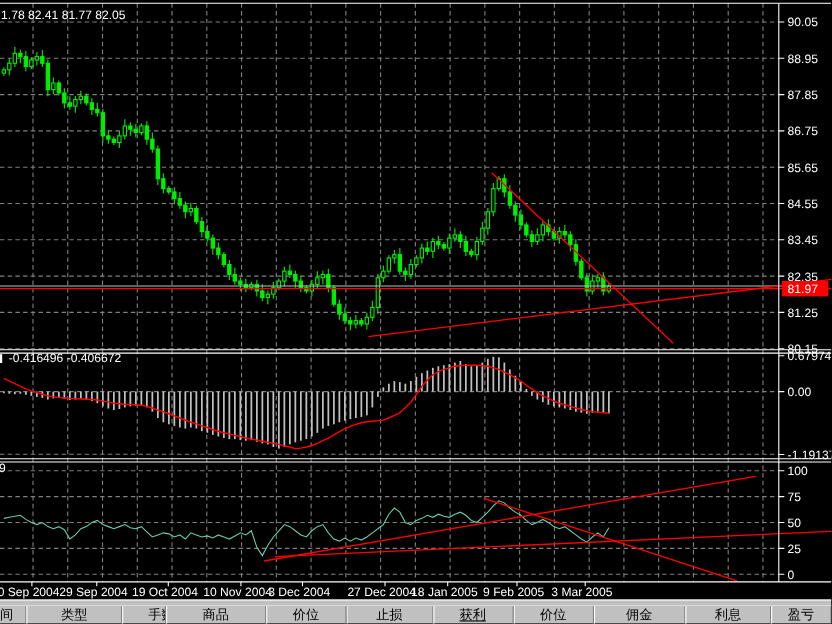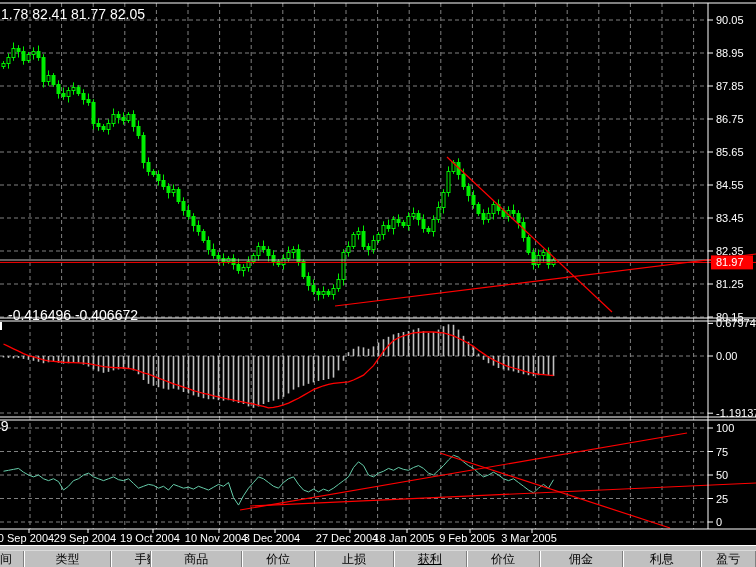--- a/index.html
+++ b/index.html
@@ -1,19 +1,19 @@
 <!DOCTYPE html>
 <html><head>
 <meta charset="utf-8">
 <style>
   html,body{margin:0;padding:0;background:#000;}
   .screen{position:relative;width:756px;height:567px;overflow:hidden;background:#000;
           font-family:"Liberation Sans",sans-serif;}
   svg text{font-family:"Liberation Sans",sans-serif;}
-  .overlay{position:absolute;color:#fff;font-size:14px;line-height:13px;white-space:pre;pointer-events:none;}
+  .overlay{position:absolute;color:#fff;font-size:11px;line-height:13px;white-space:pre;pointer-events:none;}
   .frag{position:absolute;background:#fff;width:2px;height:8px;}
   .terminal{position:absolute;left:0;top:545px;width:756px;height:22px;background:#C0C0C0;
             border-top:1px solid #FFFFFF;box-sizing:border-box;}
   .t-band{height:4px;border-bottom:1px solid #DADADA;}
   .t-row{display:flex;height:17px;}
   .t-cell{box-sizing:border-box;display:flex;align-items:center;justify-content:center;
           font-size:12px;color:#000;border-right:1px solid #808080;box-shadow:inset 1px 0 0 #FFFFFF;
           overflow:hidden;white-space:nowrap;}
   .t-cell.first{justify-content:flex-start;box-shadow:none;}
 </style>
@@ -479,21 +479,21 @@
         <line x1="470" y1="529" x2="470" y2="533" stroke="#FFFFFF" stroke-width="1"></line>
         <text x="467" y="542" fill="#FFFFFF" font-size="11" text-anchor="middle">9 Feb 2005</text>
         <line x1="532" y1="529" x2="532" y2="533" stroke="#FFFFFF" stroke-width="1"></line>
         <text x="529" y="542" fill="#FFFFFF" font-size="11" text-anchor="middle">3 Mar 2005</text>
       </g>
     </svg>
 
   <div class="overlay" style="left:1px;top:8px">1.78 82.41 81.77 82.05</div>
 
   <div class="frag" style="left:0;top:322px"></div>
-  <div class="overlay" style="left:8px;top:309px">-0.416496 -0.406672</div>
+  <div class="overlay" style="left:8px;top:320px">-0.416496 -0.406672</div>
 
   <div class="overlay" style="left:-7px;top:420px">49</div>
 
   <div class="terminal">
     <div class="t-band"></div>
     <div class="t-row" id="t-row">
         <div class="t-cell first" style="width: 25px;">间</div>
         <div class="t-cell" style="width: 89px;">类型</div>
         <div class="t-cell" style="width: 40px; padding-left: 32px;">手数</div>
         <div class="t-cell" style="width: 93px;">商品</div>

